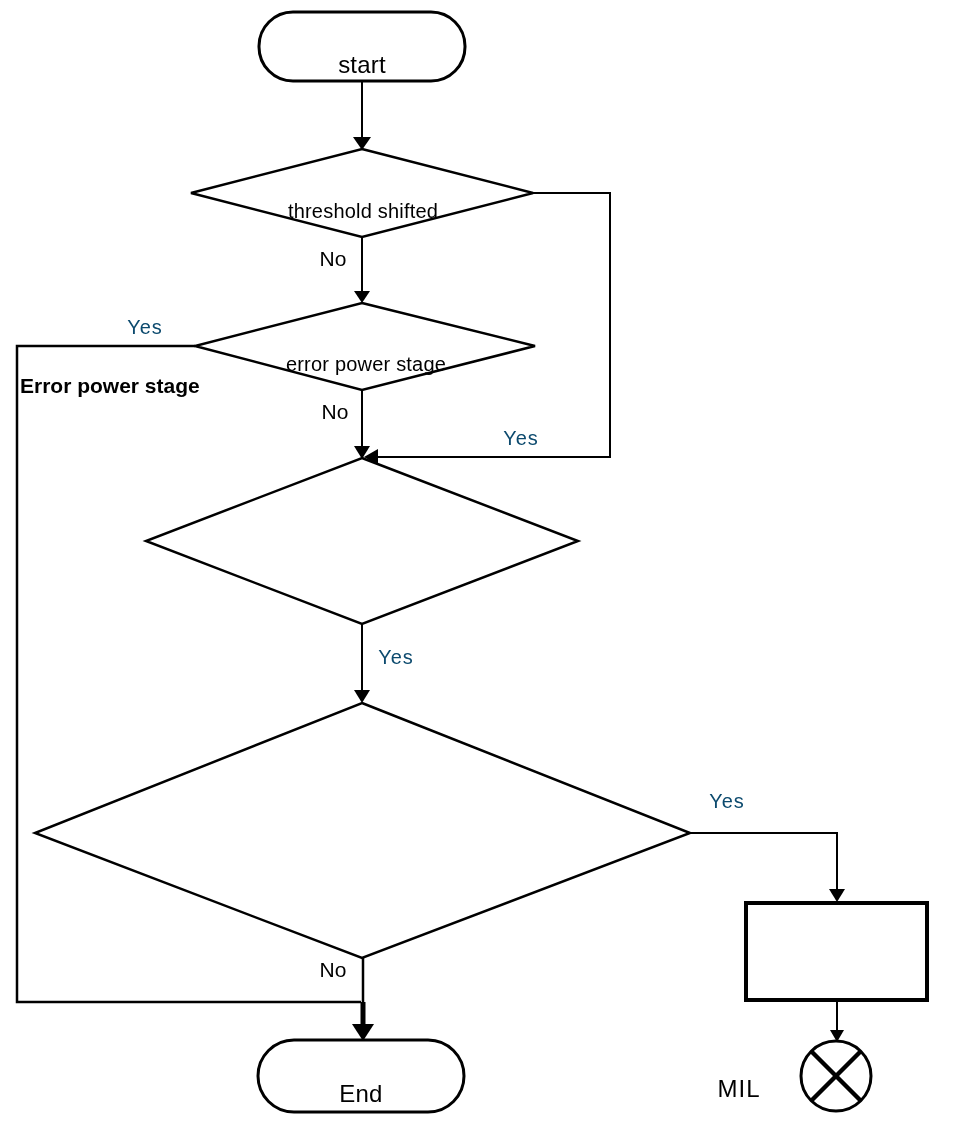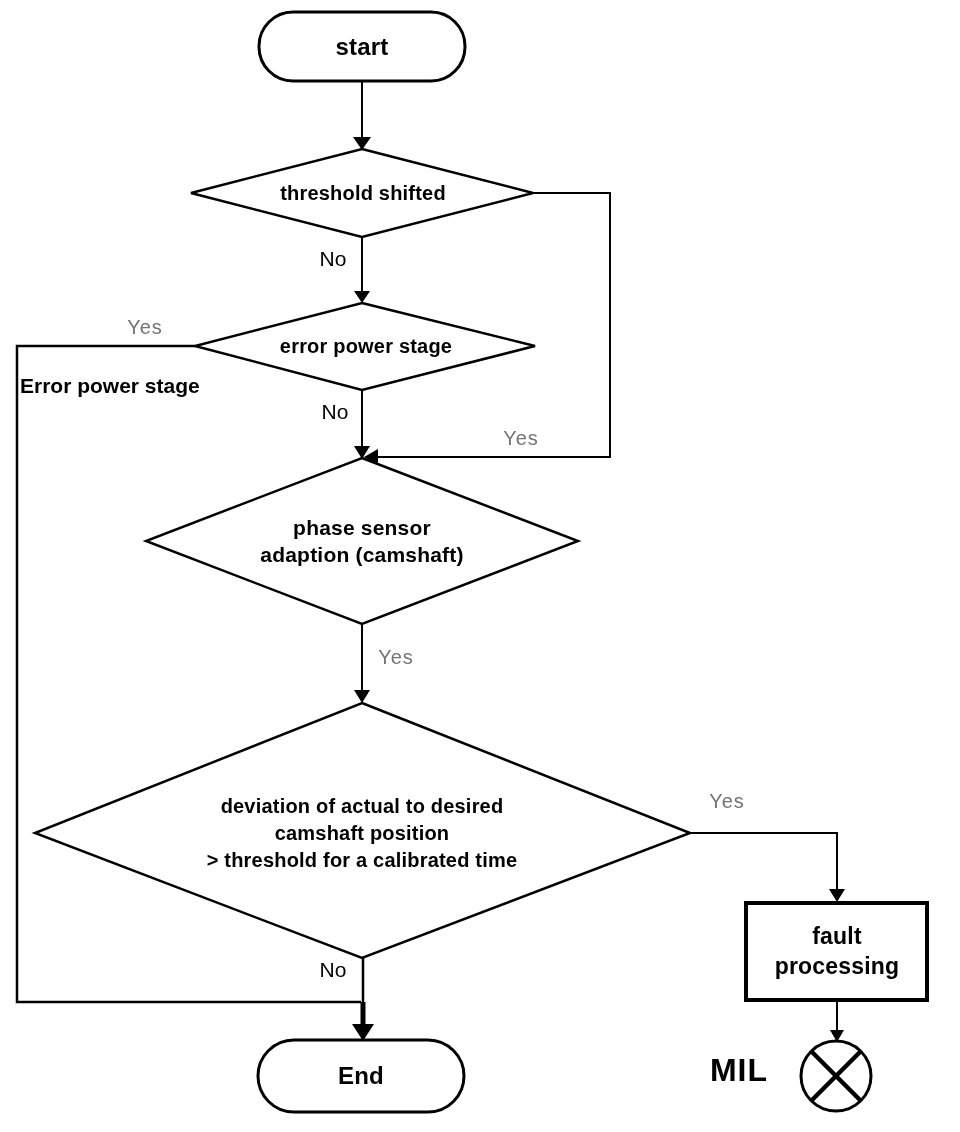--- a/index.html
+++ b/index.html
@@ -24,31 +24,32 @@
   }
   .lbl {
     position: absolute;
     color: #000000;
     white-space: pre-line;
     text-align: center;
     transform: translate(-50%, -50%);
     line-height: 1.3;
   }
   .node-lbl {
-    font-weight: bold;
+    font-weight: normal;
     letter-spacing: 0.2px;
+    margin-top: 18px;
   }
   .edge-no {
     font-weight: normal;
     font-size: 21px;
   }
   .edge-yes {
     font-weight: normal;
     font-size: 20px;
-    color: #737373;
+    color: #0c4a6e;
     letter-spacing: 1px;
   }
   .note-lbl {
     font-weight: bold;
     transform: translate(0, -50%);
     text-align: left;
   }
 </style>
 </head>
 <body>
@@ -146,33 +147,26 @@
   <div class="lbl edge-yes" style="left:145px; top:327px;">Yes</div>
 
   <div class="lbl note-lbl" style="left:20px; top:386px; font-size:21px;">Error power stage</div>
 
   <div class="lbl node-lbl" style="left:366px; top:346px; font-size:20px;">error power stage</div>
 
   <div class="lbl edge-no" style="left:335px; top:412px;">No</div>
 
   <div class="lbl edge-yes" style="left:521px; top:438px;">Yes</div>
 
-  <div class="lbl node-lbl" style="left:362px; top:541px; font-size:21px;">phase sensor
-adaption (camshaft)</div>
 
   <div class="lbl edge-yes" style="left:396px; top:657px;">Yes</div>
 
-  <div class="lbl node-lbl" style="left:362px; top:833px; font-size:20px; line-height:1.35;">deviation of actual to desired
-camshaft position
-&gt; threshold for a calibrated time</div>
 
   <div class="lbl edge-yes" style="left:727px; top:801px;">Yes</div>
 
   <div class="lbl edge-no" style="left:333px; top:970px;">No</div>
 
-  <div class="lbl node-lbl" style="left:837px; top:952px; font-size:23px;">fault
-processing</div>
 
-  <div class="lbl node-lbl" style="left:739px; top:1071px; font-size:32px; letter-spacing:1px;">MIL</div>
+  <div class="lbl node-lbl" style="left:739px; top:1071px; font-size:24px; letter-spacing:1px;">MIL</div>
 
   <div class="lbl node-lbl" style="left:361px; top:1076px; font-size:24px;text-align:center;">End</div>
 
 </div>
 
 </body></html>

